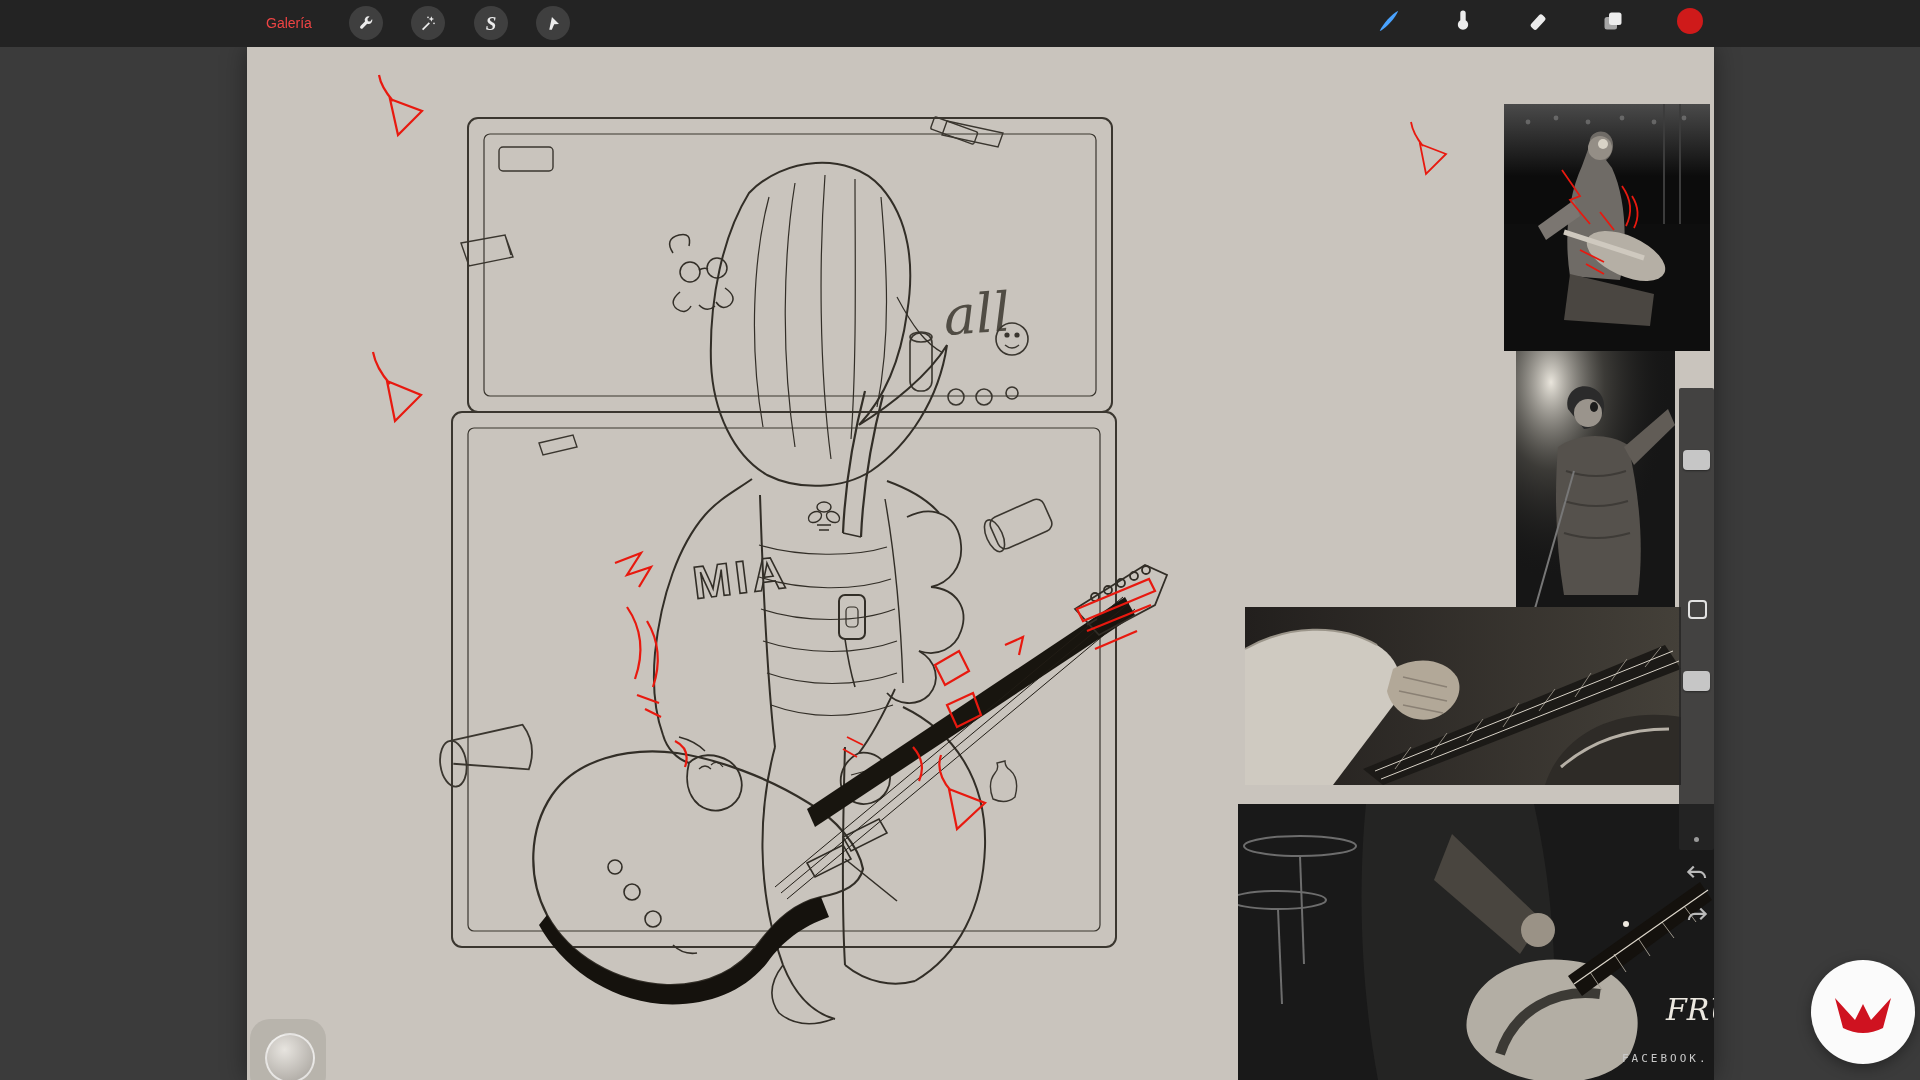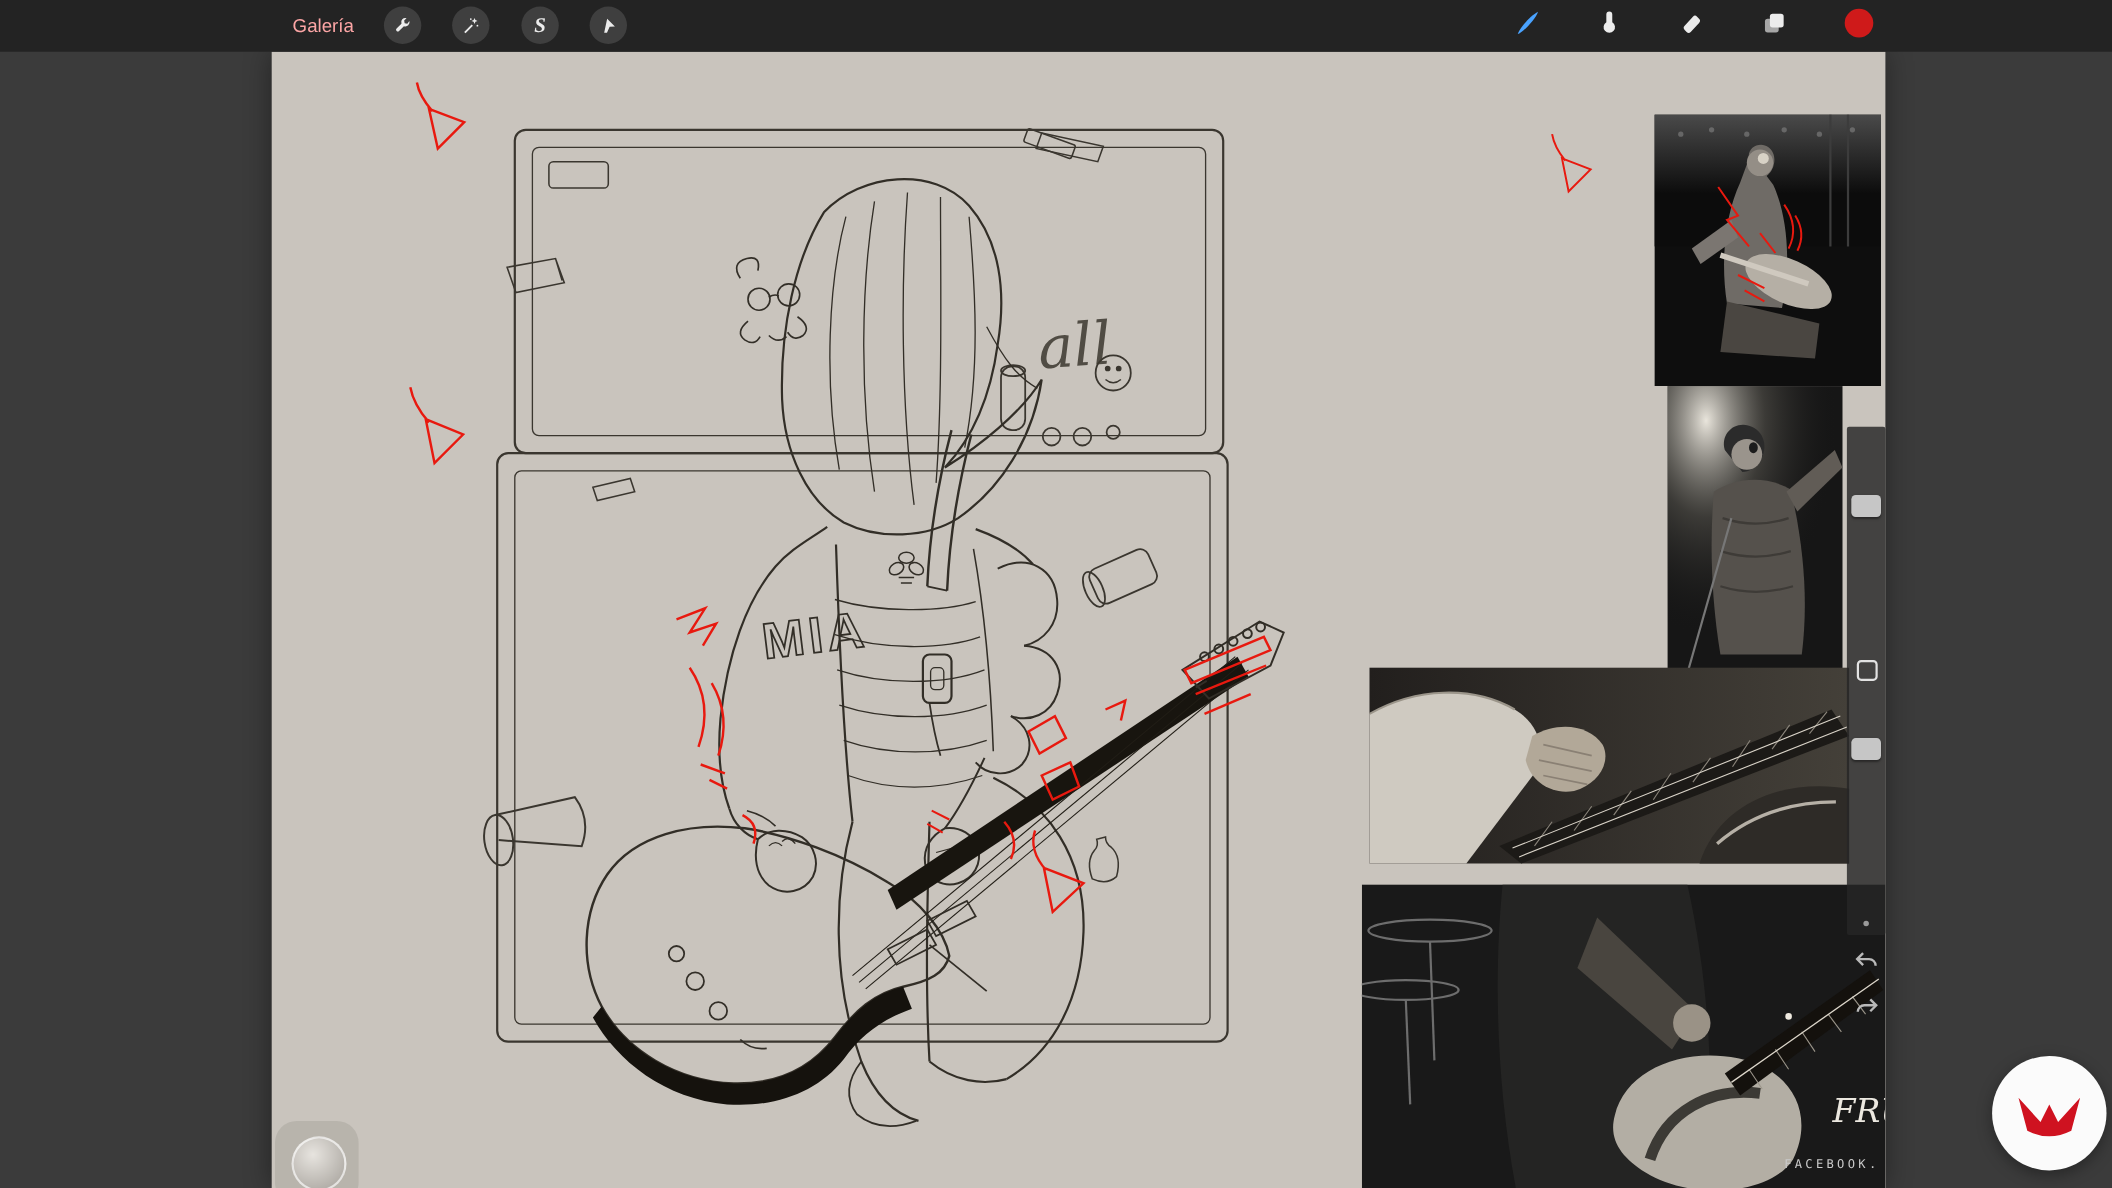--- a/index.html
+++ b/index.html
@@ -2,21 +2,21 @@
 <html><head>
 <meta charset="utf-8">
 <style>
   html,body{margin:0;padding:0;background:#3b3b3b;}
   body{width:1920px;height:1080px;overflow:hidden;position:relative;
        font-family:"Liberation Sans",sans-serif;-webkit-font-smoothing:antialiased;}
 
   
   .topbar{position:absolute;top:0;left:0;width:1920px;height:47px;background:#232323;z-index:50;}
   .gallery-btn{position:absolute;left:266px;top:0;height:47px;line-height:47px;
-               color:#fca5a5;font-size:17px;cursor:default;}
+               color:#ef4444;font-size:14px;cursor:default;}
   .tool-circle{position:absolute;top:6px;width:34px;height:34px;border-radius:50%;
                background:#3f3f3f;display:flex;align-items:center;justify-content:center;}
   .tool-circle svg{display:block;}
   .right-icon{position:absolute;top:9px;width:28px;height:28px;display:flex;
               align-items:center;justify-content:center;}
   .sel-glyph{font-family:"Liberation Serif",serif;font-style:italic;font-weight:bold;
              font-size:19px;color:#ededed;line-height:1;}
 
   
   .canvas{position:absolute;left:247px;top:47px;width:1467px;height:1033px;

